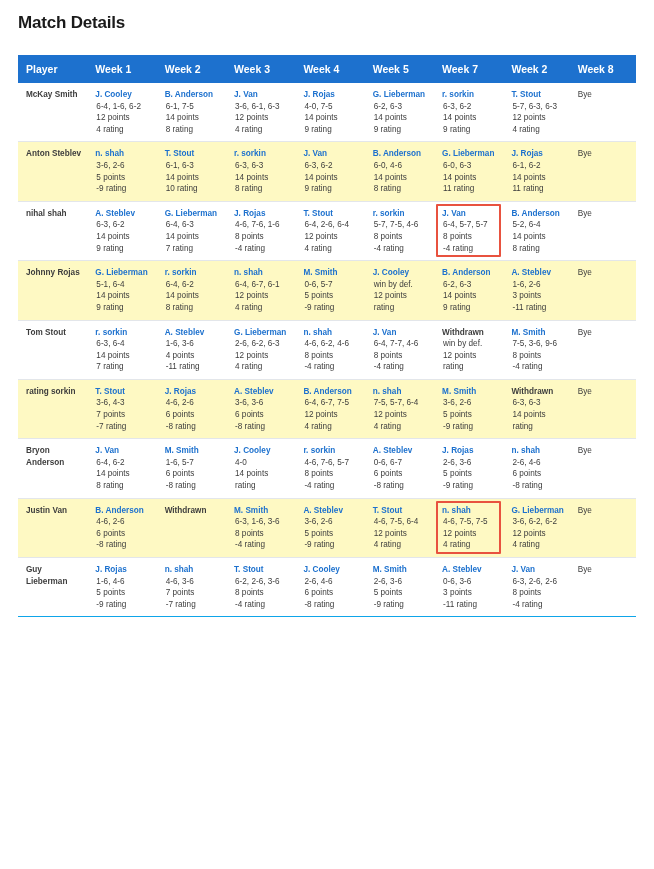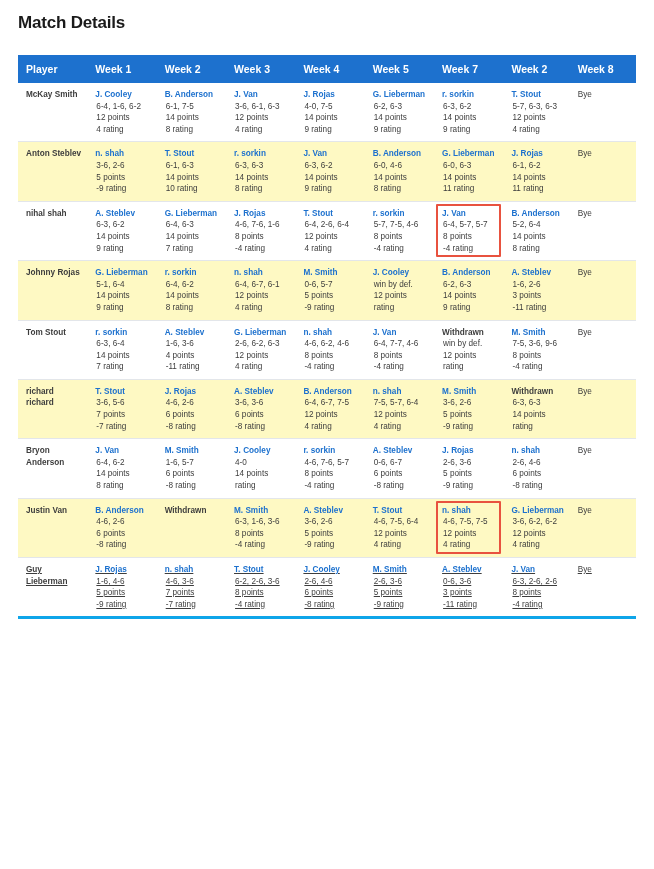--- a/index.html
+++ b/index.html
@@ -58,21 +58,21 @@
   table.match-table tbody td {
     vertical-align: top;
     padding: 6px 4px 6px 8px;
     font-size: 8.2px;
     line-height: 11.6px;
     color: #3d3d3d;
     border-bottom: 1px solid #e3e6ea;
     border-left: none;
     border-right: none;
   }
-  table.match-table tbody tr:last-child td { border-bottom: 3px solid #0ea5e9; text-decoration: underline; }
+  table.match-table tbody tr:last-child td { border-bottom: 1px solid #0ea5e9; }
 
   td.player-cell {
     color: #1d71ce;
     font-weight: bold;
     font-size: 8.6px;
     vertical-align: middle;
     line-height: 11px;
     padding-left: 8px;
   }
   .opp {
@@ -195,22 +195,22 @@
             <td><span class="cell-inner"><span class="opp">r. sorkin</span><span class="score">6-3, 6-4</span><span class="points">14 points</span><span class="rating">7 rating</span></span></td>
             <td><span class="cell-inner"><span class="opp">A. Steblev</span><span class="score">1-6, 3-6</span><span class="points">4 points</span><span class="rating">-11 rating</span></span></td>
             <td><span class="cell-inner"><span class="opp">G. Lieberman</span><span class="score">2-6, 6-2, 6-3</span><span class="points">12 points</span><span class="rating">4 rating</span></span></td>
             <td><span class="cell-inner"><span class="opp">n. shah</span><span class="score">4-6, 6-2, 4-6</span><span class="points">8 points</span><span class="rating">-4 rating</span></span></td>
             <td><span class="cell-inner"><span class="opp">J. Van</span><span class="score">6-4, 7-7, 4-6</span><span class="points">8 points</span><span class="rating">-4 rating</span></span></td>
             <td><span class="cell-inner"><span class="opp withdrawn">Withdrawn</span><span class="score">win by def.</span><span class="points">12 points</span><span class="rating">rating</span></span></td>
             <td><span class="cell-inner"><span class="opp">M. Smith</span><span class="score">7-5, 3-6, 9-6</span><span class="points">8 points</span><span class="rating">-4 rating</span></span></td>
             <td class="bye-cell">Bye</td>
           </tr>
           <tr class="row-even">
-            <td class="player-cell">richard richard</td>
-            <td><span class="cell-inner"><span class="opp">T. Stout</span><span class="score">3-6, 5-6</span><span class="points">7 points</span><span class="rating">-7 rating</span></span></td>
+            <td class="player-cell">rating sorkin</td>
+            <td><span class="cell-inner"><span class="opp">T. Stout</span><span class="score">3-6, 4-3</span><span class="points">7 points</span><span class="rating">-7 rating</span></span></td>
             <td><span class="cell-inner"><span class="opp">J. Rojas</span><span class="score">4-6, 2-6</span><span class="points">6 points</span><span class="rating">-8 rating</span></span></td>
             <td><span class="cell-inner"><span class="opp">A. Steblev</span><span class="score">3-6, 3-6</span><span class="points">6 points</span><span class="rating">-8 rating</span></span></td>
             <td><span class="cell-inner"><span class="opp">B. Anderson</span><span class="score">6-4, 6-7, 7-5</span><span class="points">12 points</span><span class="rating">4 rating</span></span></td>
             <td><span class="cell-inner"><span class="opp">n. shah</span><span class="score">7-5, 5-7, 6-4</span><span class="points">12 points</span><span class="rating">4 rating</span></span></td>
             <td><span class="cell-inner"><span class="opp">M. Smith</span><span class="score">3-6, 2-6</span><span class="points">5 points</span><span class="rating">-9 rating</span></span></td>
             <td><span class="cell-inner"><span class="opp withdrawn">Withdrawn</span><span class="score">6-3, 6-3</span><span class="points">14 points</span><span class="rating">rating</span></span></td>
             <td class="bye-cell">Bye</td>
           </tr>
           <tr class="row-odd">
             <td class="player-cell">Bryon Anderson</td>

